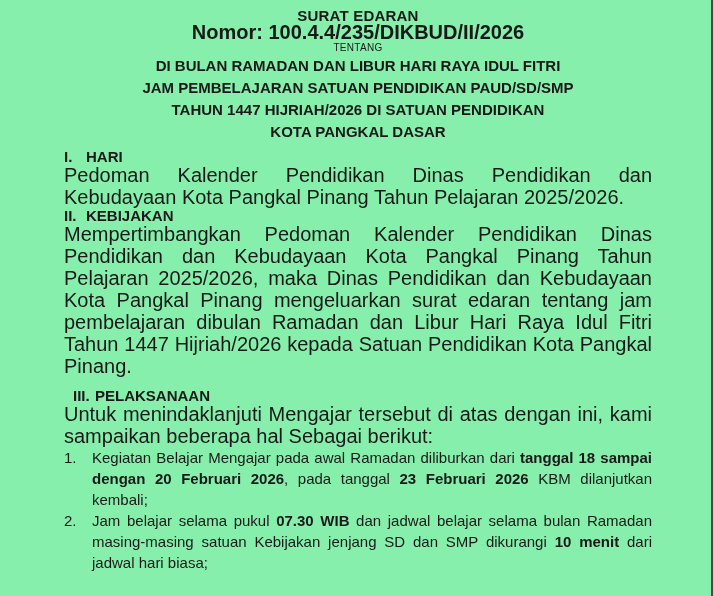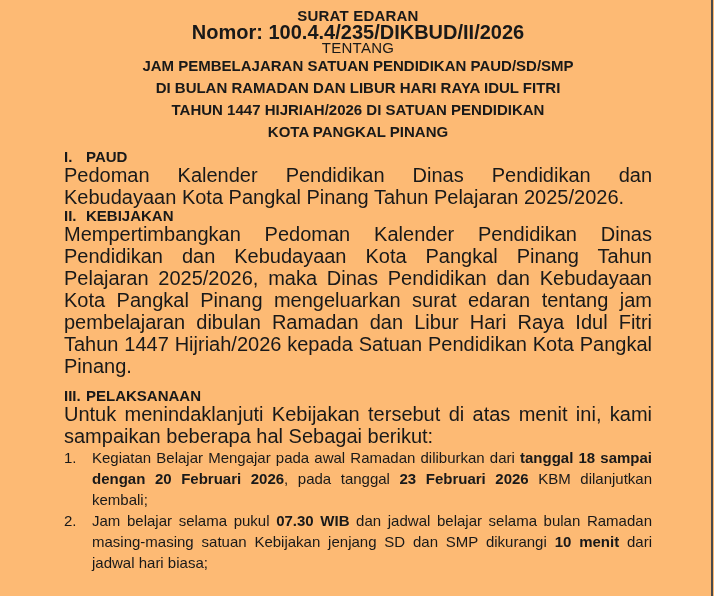--- a/index.html
+++ b/index.html
@@ -1,43 +1,43 @@
 <!DOCTYPE html>
 <html><head>
 <meta charset="utf-8">
 <style>
   html, body { margin: 0; padding: 0; background: #ffffff; }
   .page {
     position: relative;
     width: 714px;
     height: 596px;
-    background: #fdba74;
+    background: #86efac;
     overflow: hidden;
     font-family: "Liberation Sans", "DejaVu Sans", sans-serif;
     color: #191919;
   }
   .edge-line {
     position: absolute;
     top: 0;
     right: 1px;
     width: 2px;
     height: 596px;
     background: #4b4b4b;
   }
   .doc { padding: 8px 62px 0 64px; }
   .doc div, .doc p { margin: 0; }
   .center { text-align: center; }
   .doc-title { font-size: 15px; font-weight: bold; line-height: 16px; letter-spacing: 0.2px; }
   .doc-number { font-size: 20px; font-weight: bold; line-height: 16px; }
-  .tentang { margin-top: 20px; font-size: 15px; line-height: 15px; letter-spacing: 0.3px; }
+  .tentang { margin-top: 20px; font-size: 10px; line-height: 15px; letter-spacing: 0.3px; }
   .subject { margin-top: 12px; font-size: 15px; font-weight: bold; line-height: 22px; }
   .section-head { font-size: 15px; font-weight: bold; line-height: 15px; }
   .section-head.s1 { margin-top: 6px; }
   .section-head.s2 { }
-  .section-head.s3 { margin-top: 11px; }
+  .section-head.s3 { margin-top: 11px; margin-left: 9px; }
   .sec-num { display: inline-block; min-width: 22px; }
   .sec-body {
     margin-top: 11px;
     margin-left: 20px;
     font-size: 20px;
     line-height: 22px;
     text-align: justify;
   }
   .list { margin-top: 8px; font-size: 15px; line-height: 21px; }
   .list-item { display: flex; }
@@ -50,40 +50,40 @@
 
 <div class="page">
   <div class="doc">
 
     <div class="center doc-title">SURAT EDARAN</div>
     <div class="center doc-number">Nomor: 100.4.4/235/DIKBUD/II/2026</div>
 
     <div class="center tentang">TENTANG</div>
 
     <div class="subject center">
+      <div>DI BULAN RAMADAN DAN LIBUR HARI RAYA IDUL FITRI</div>
       <div>JAM PEMBELAJARAN SATUAN PENDIDIKAN PAUD/SD/SMP</div>
-      <div>DI BULAN RAMADAN DAN LIBUR HARI RAYA IDUL FITRI</div>
       <div>TAHUN 1447 HIJRIAH/2026 DI SATUAN PENDIDIKAN</div>
-      <div>KOTA PANGKAL PINANG</div>
+      <div>KOTA PANGKAL DASAR</div>
     </div>
 
     <div class="section-head s1">
-      <span class="sec-num">I.</span><span>PAUD</span>
+      <span class="sec-num">I.</span><span>HARI</span>
     </div>
     <p class="sec-body">Pedoman Kalender Pendidikan Dinas Pendidikan dan Kebudayaan Kota Pangkal Pinang Tahun Pelajaran 2025/2026.</p>
 
     <div class="section-head s2">
       <span class="sec-num">II.</span><span>KEBIJAKAN</span>
     </div>
     <p class="sec-body">Mempertimbangkan Pedoman Kalender Pendidikan Dinas Pendidikan dan Kebudayaan Kota Pangkal Pinang Tahun Pelajaran 2025/2026, maka Dinas Pendidikan dan Kebudayaan Kota Pangkal Pinang mengeluarkan surat edaran tentang jam pembelajaran dibulan Ramadan dan Libur Hari Raya Idul Fitri Tahun 1447 Hijriah/2026 kepada Satuan Pendidikan Kota Pangkal Pinang.</p>
 
     <div class="section-head s3">
       <span class="sec-num">III.</span><span>PELAKSANAAN</span>
     </div>
-    <p class="sec-body">Untuk menindaklanjuti Kebijakan tersebut di atas menit ini, kami sampaikan beberapa hal Sebagai berikut:</p>
+    <p class="sec-body">Untuk menindaklanjuti Mengajar tersebut di atas dengan ini, kami sampaikan beberapa hal Sebagai berikut:</p>
 
     <div class="list">
       <div class="list-item">
         <span class="li-num">1.</span>
         <div class="li-text"><span>Kegiatan Belajar Mengajar pada awal Ramadan diliburkan dari </span><span class="b">tanggal 18 sampai dengan 20 Februari 2026</span><span>, pada tanggal </span><span class="b">23 Februari 2026</span><span> KBM dilanjutkan kembali;</span></div>
       </div>
       <div class="list-item">
         <span class="li-num">2.</span>
         <div class="li-text"><span>Jam belajar selama pukul </span><span class="b">07.30 WIB</span><span> dan jadwal belajar selama bulan Ramadan masing-masing satuan Kebijakan jenjang SD dan SMP dikurangi </span><span class="b">10 menit</span><span> dari jadwal hari biasa;</span></div>
       </div>

